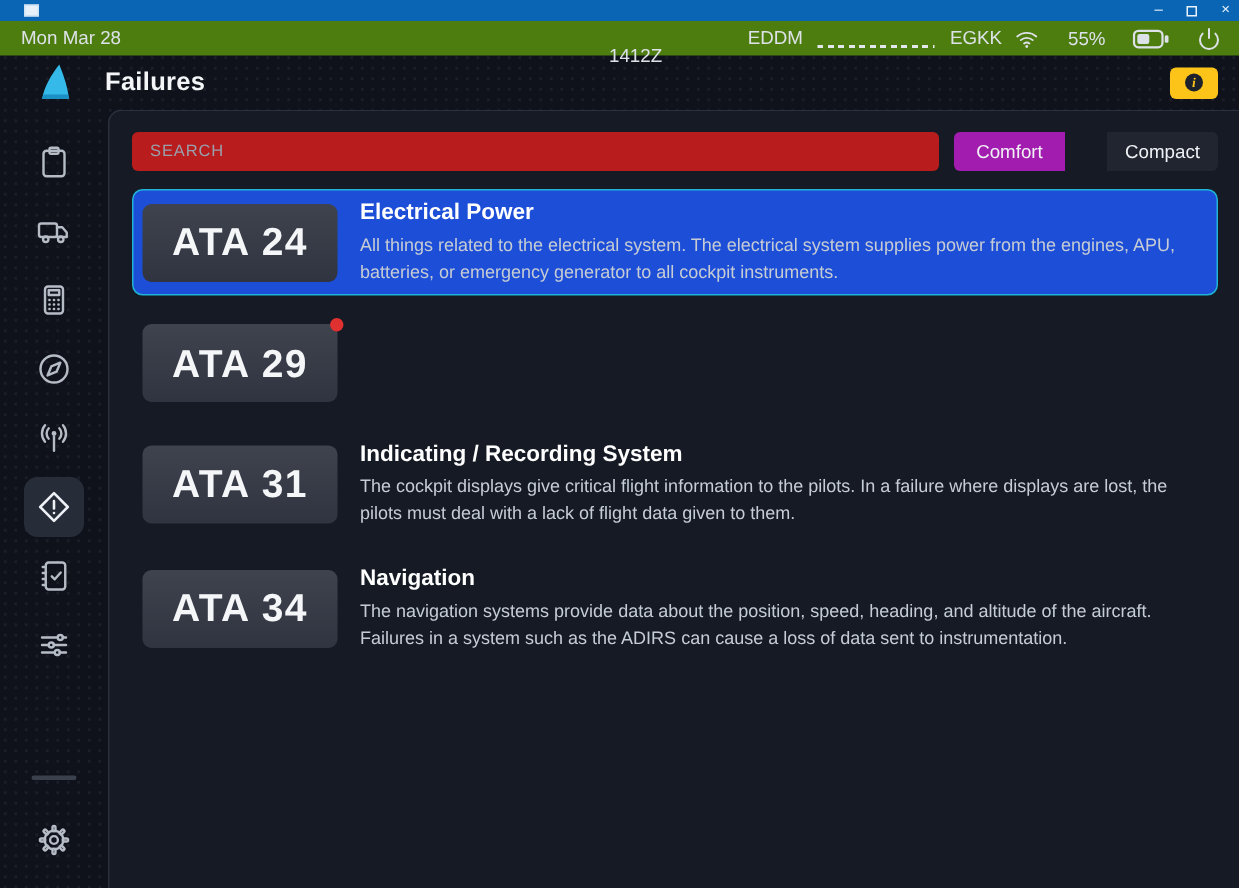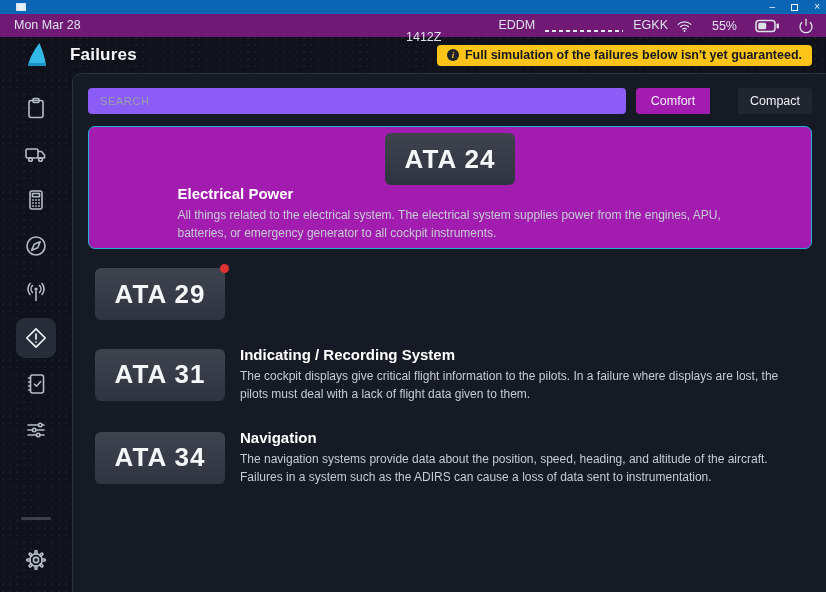--- a/index.html
+++ b/index.html
@@ -17,21 +17,21 @@
     position:absolute; top:0; left:0; width:826px; height:14px;
     background:#0a66b4; display:flex; align-items:center; padding:0 6px;
   }
   .app-icon { width:10px; height:8px; border:1px solid #cfe3f5; background:#e8f1fa; margin-left:10px; }
   .win-controls { margin-left:auto; display:flex; gap:16px; align-items:center; color:#eaf2fa; font-size:10px; line-height:1; }
   .win-controls span { cursor:default; }
   .win-max { font-size:8px; border:1px solid #eaf2fa; width:7px; height:7px; display:inline-block; }
   
   .statusbar {
     position:absolute; top:14px; left:0; width:826px; height:23px;
-    background:#701a75; font-size:12.5px; color:#dde2e8;
+    background:#4d7c0f; font-size:12.5px; color:#dde2e8;
   }
   .sb-date { position:absolute; left:14px; top:4px; }
   .sb-time { position:absolute; left:406px; top:16px; }
   .sb-route { position:absolute; right:158px; top:4px; display:flex; align-items:flex-end; gap:10px; }
   .route-line { width:78px; height:2px;
     background:repeating-linear-gradient(90deg,#e3e7ec 0 4px, transparent 4px 7px); }
   .sb-right { position:absolute; right:12px; top:0; height:23px; display:flex; align-items:center; gap:18px; }
   .sb-right svg { display:block; }
   
   .header { position:absolute; top:37px; left:0; width:826px; height:36px; display:flex; align-items:center; }
@@ -62,39 +62,39 @@
   .side-spacer { flex:1; }
   .side-divider { width:30px; height:3px; border-radius:2px; background:#3a414c; margin-bottom:20px; }
   
   .panel {
     position:absolute; top:73px; left:72px; width:754px; height:519px;
     background:#151a24; border-top:1px solid #2a303c; border-left:1px solid #2a303c;
     border-top-left-radius:9px; padding:14px 14px 0 15px;
   }
   .toolbar { display:flex; align-items:center; }
   .search {
-    flex:1; height:26px; background:#8b5cf6; border:none; border-radius:4px;
+    flex:1; height:26px; background:#b91c1c; border:none; border-radius:4px;
     color:#e6e9ee; font-size:11px; letter-spacing:.6px; padding:0 12px;
     font-family:"Liberation Sans","DejaVu Sans",sans-serif; outline:none;
   }
   .search::placeholder { color:#99a0ac; opacity:1; }
   .seg { display:flex; margin-left:10px; border-radius:4px; overflow:hidden; }
   .seg button {
     width:74px; height:26px; border:none; color:#f0f2f5; font-size:12.5px;
     font-family:"Liberation Sans","DejaVu Sans",sans-serif; cursor:pointer;
   }
   .seg .on  { background:#a21caf; }
   .seg .off { background:#20252f;margin-left:28px; }
   
   .cards { margin-top:12px; }
   .card {
     display:flex; align-items:center; padding:6px; border-radius:7px;
     border:1.5px solid transparent; margin-bottom:12px; position:relative; cursor:pointer;
   }
-  .card.selected { border-color:#1fb4d6; background:#a21caf;flex-direction:column; }
+  .card.selected { border-color:#1fb4d6; background:#1d4ed8; }
   .badge {
     width:130px; height:52px; flex:none; border-radius:6px;
     background:linear-gradient(180deg,#3e434e,#2f3440);
     display:flex; align-items:center; justify-content:center;
     font-size:26px; font-weight:bold; color:#f5f6f8; letter-spacing:1px;
     position:relative;
   }
   .fail-dot {
     position:absolute; top:-4px; right:-4px; width:9px; height:9px;
     border-radius:50%; background:#e03131; display:none;
@@ -145,21 +145,20 @@
 </div>
 
 <div class="header">
   <svg class="logo" viewBox="0 0 24 26">
     <path d="M2 24 L20 24 C19 14 15 5 13.5 1 C8 8 3.5 16 2 24 Z" fill="#35b9e9"></path>
     <path d="M2 24 L20 24 L19.4 21 L3 21 Z" fill="#1b90c4"></path>
   </svg>
   <span class="page-title">Failures</span>
   <div class="banner">
     <span class="info-dot">i</span>
-    <span>Full simulation of the failures below isn't yet guaranteed.</span>
   </div>
 </div>
 
 <div class="sidebar">
   <div class="side-item">
     <svg width="24" height="24" viewBox="0 0 24 24" fill="none" stroke-width="1.6" stroke-linecap="round" stroke-linejoin="round">
       <rect x="5" y="4.5" width="14" height="17" rx="2"></rect>
         <rect x="9" y="2.5" width="6" height="4" rx="1"></rect>
     </svg>
   </div>

